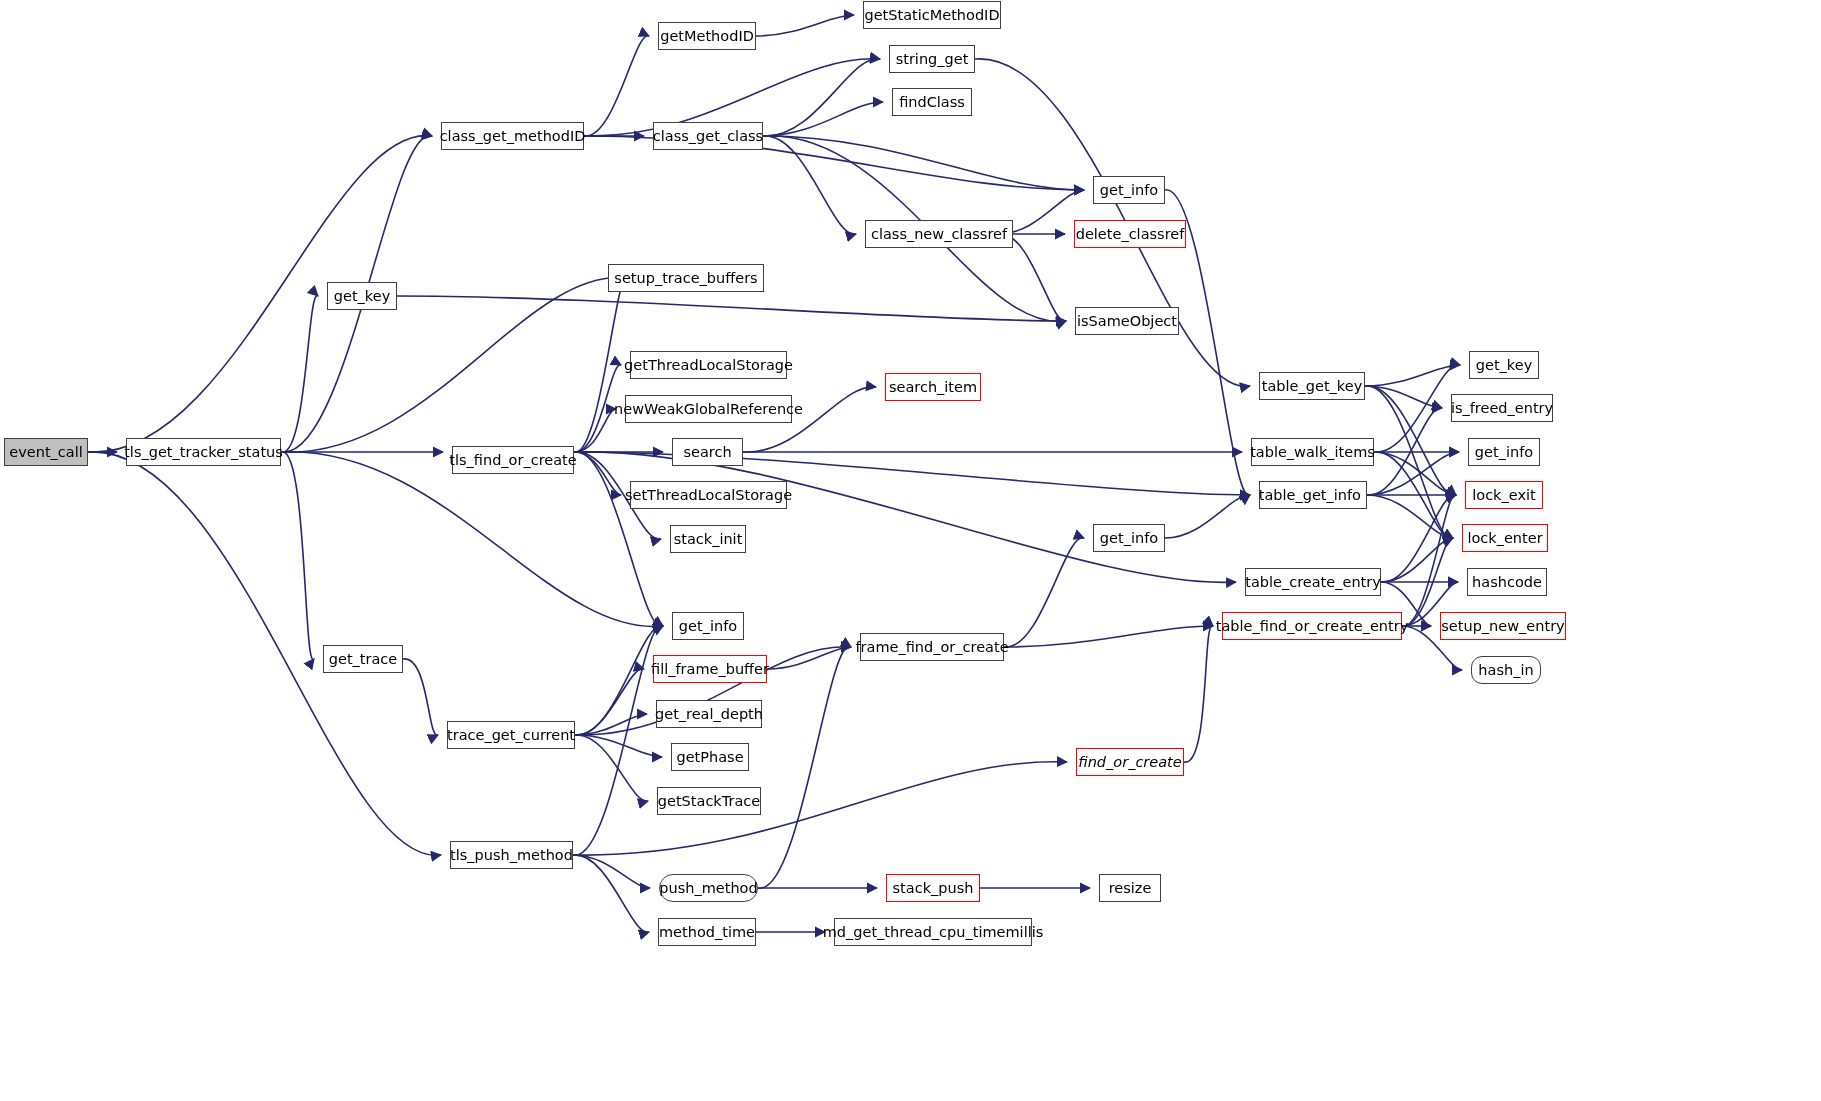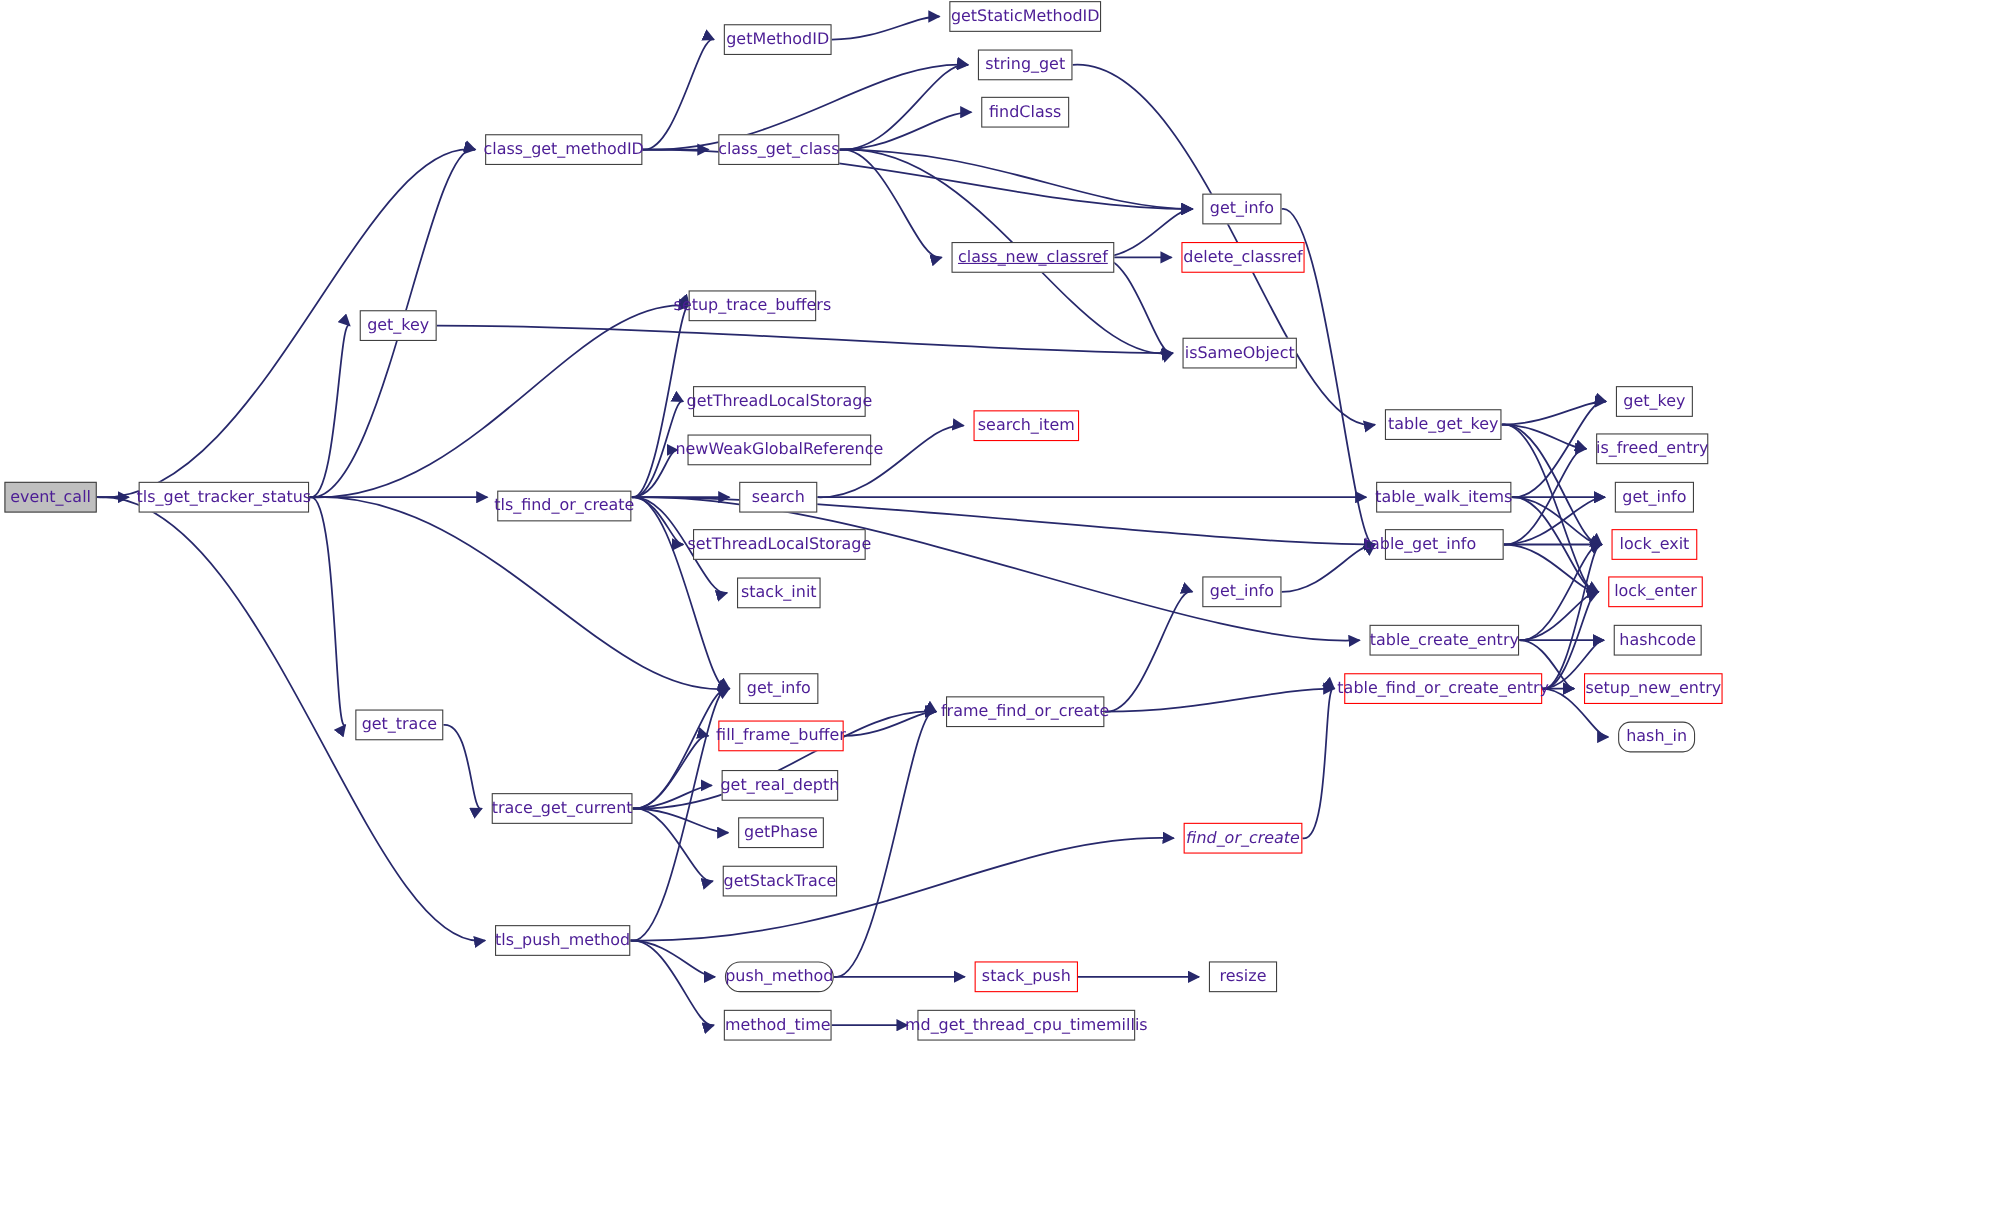--- a/index.html
+++ b/index.html
@@ -20,25 +20,25 @@
   }
   .node{
     position:absolute;
     box-sizing:border-box;
     display:flex;
     align-items:center;
     justify-content:center;
     height:28px;
     border:1px solid #404040;
     background:#ffffff;
-    color:#4c1d95;
+    color:#000000;
     font-size:14.5px;
     line-height:1;
     white-space:nowrap;
-    padding:0 24px;
+    padding:0 5px;
     z-index:5;
   }
   .node.red{ border-color:#ff0000; }
   .node.root{ background:#bfbfbf; border-color:#404040; }
 </style>
 </head>
 <body>
 
 <div id="canvas">
   <svg id="edges" viewBox="0 0 1821 1101" xmlns="http://www.w3.org/2000/svg">
@@ -148,30 +148,30 @@
       </div>
       <div class="node" style="left: 889px; top: 45px; width: 86px;">
         <span>string_get</span>
       </div>
       <div class="node" style="left: 892px; top: 88px; width: 80px;">
         <span>findClass</span>
       </div>
       <div class="node" style="left: 1093px; top: 176px; width: 72px;">
         <span>get_info</span>
       </div>
-      <div class="node" style="left: 865px; top: 220px; width: 148px; text-decoration: underline;">
+      <div class="node" style="left: 865px; top: 220px; width: 148px;">
         <span>class_new_classref</span>
       </div>
       <div class="node red" style="left: 1074px; top: 220px; width: 112px;">
         <span>delete_classref</span>
       </div>
       <div class="node" style="left: 327px; top: 282px; width: 70px;">
         <span>get_key</span>
       </div>
-      <div class="node" style="left: 626px; top: 264px; width: 116px;">
+      <div class="node" style="left: 608px; top: 264px; width: 156px;">
         <span>setup_trace_buffers</span>
       </div>
       <div class="node" style="left: 1075px; top: 307px; width: 104px;">
         <span>isSameObject</span>
       </div>
       <div class="node" style="left: 630px; top: 351px; width: 157px;">
         <span>getThreadLocalStorage</span>
       </div>
       <div class="node red" style="left: 885px; top: 373px; width: 96px;">
         <span>search_item</span>

